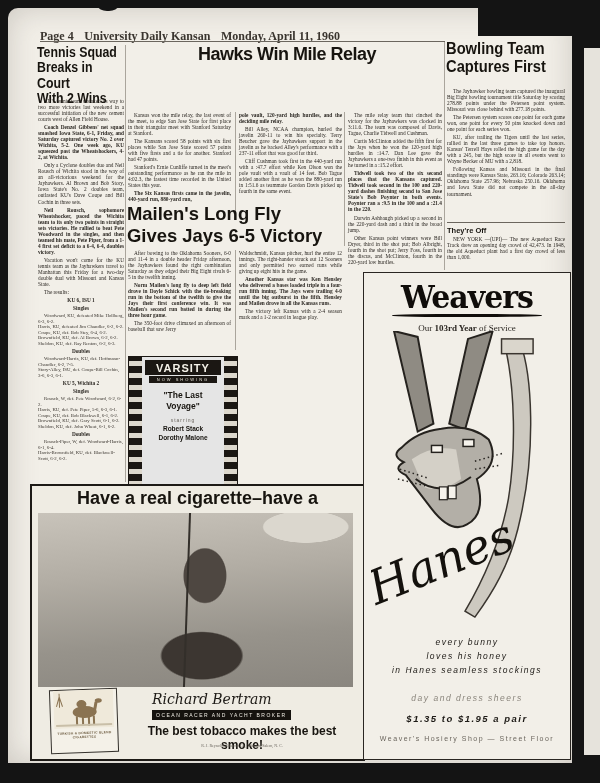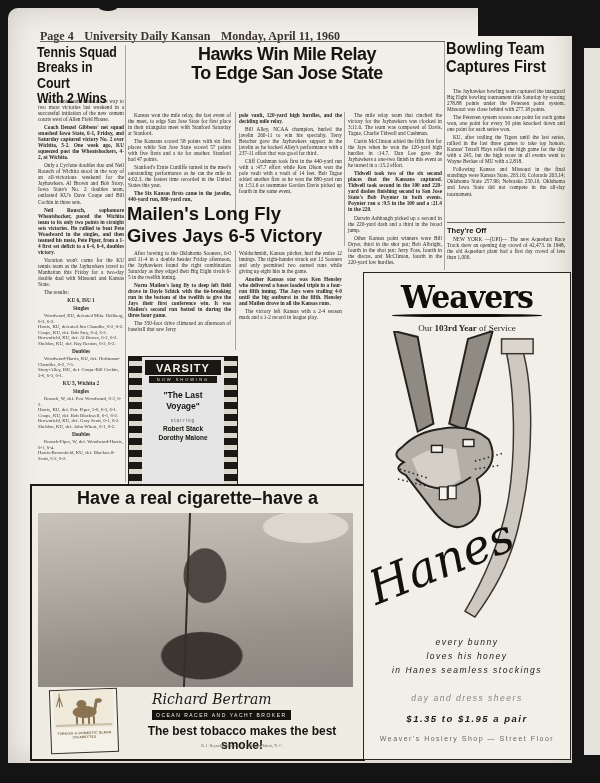--- a/index.html
+++ b/index.html
@@ -125,21 +125,20 @@
 Coupe, KU, def. Bob Blackwell, 6-1, 6-2.
 Brownfield, KU, def. Gary Scott, 6-1, 6-2.
 Sheldon, KU, def. John Wheat, 6-1, 6-2.</p>
     <p class="rescenter">Doubles</p>
     <p class="reslines pre">Rousch-Piper, W, def. Woodward-Harris, 6-1, 6-4.
 Harris-Brownfield, KU, def. Blackwell-Scott, 6-2, 6-2.</p>
   </div>
 
   <div class="abs headline" id="hawks-headline">
     <div>Hawks Win Mile Relay</div>
-    <div>To Edge San Jose State</div>
   </div>
   <div class="abs bodytxt" style="left:128px;top:112px;width:103px;">
     <p>Kansas won the mile relay, the last event of the meet, to edge San Jose State for first place in their triangular meet with Stanford Saturday at Stanford.</p>
     <p>The Kansans scored 58 points with six first places while San Jose State scored 57 points with five firsts and a tie for another. Stanford had 47 points.</p>
     <p>Stanford's Ernie Cunliffe turned in the meet's outstanding performance as he ran the mile in 4:02.3, the fastest time recorded in the United States this year.</p>
     <p class="bp">The Six Kansas firsts came in the javelin, 440-yard run, 880-yard run,</p>
   </div>
   <div class="abs bodytxt" style="left:239px;top:112px;width:103px;">
     <p class="bp" style="text-indent:0;">pole vault, 120-yard high hurdles, and the deciding mile relay.</p>
     <p>Bill Alley, NCAA champion, hurled the javelin 260-11 to win his specialty. Terry Beucher gave the Jayhawkers support in the javelin as he backed Alley's performance with a 237-11 effort that was good for third.</p>

